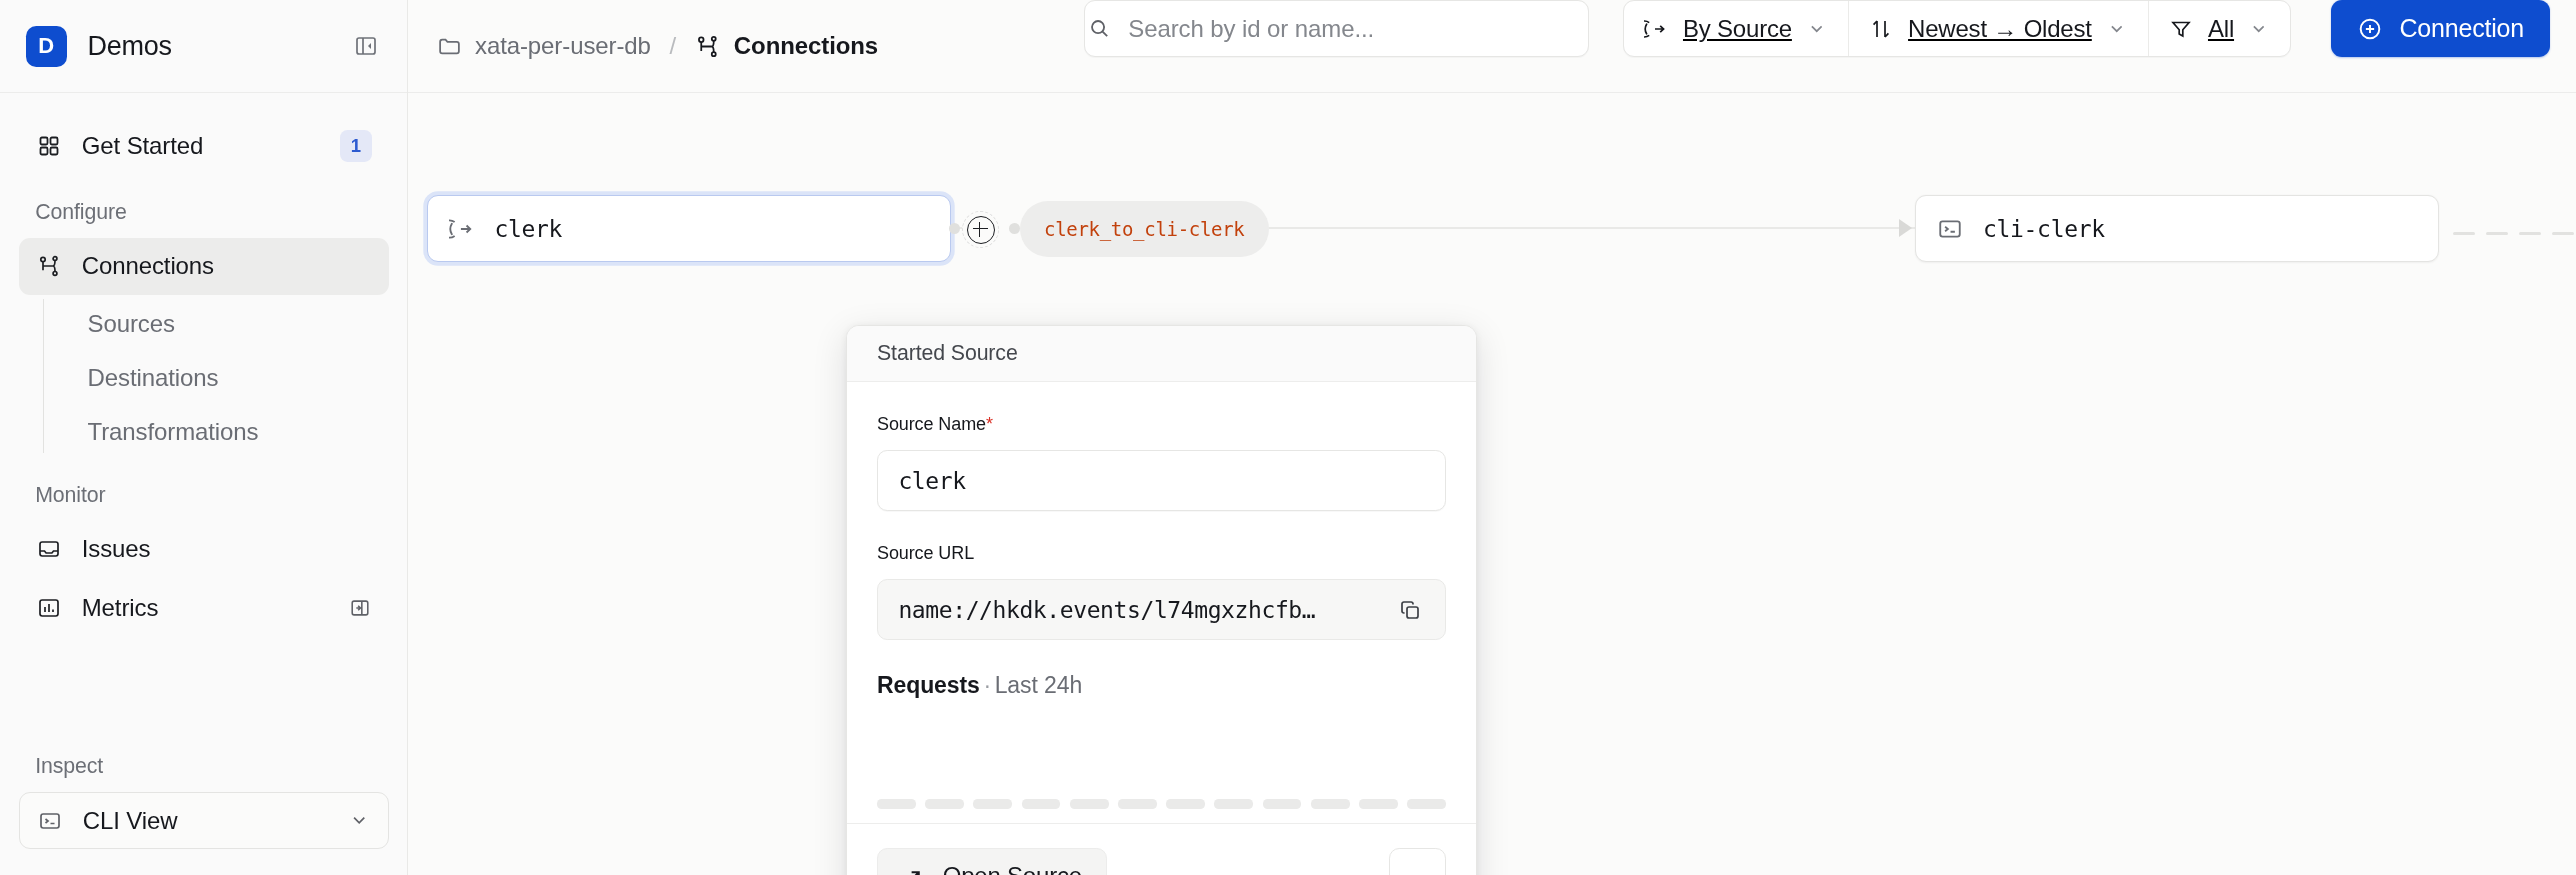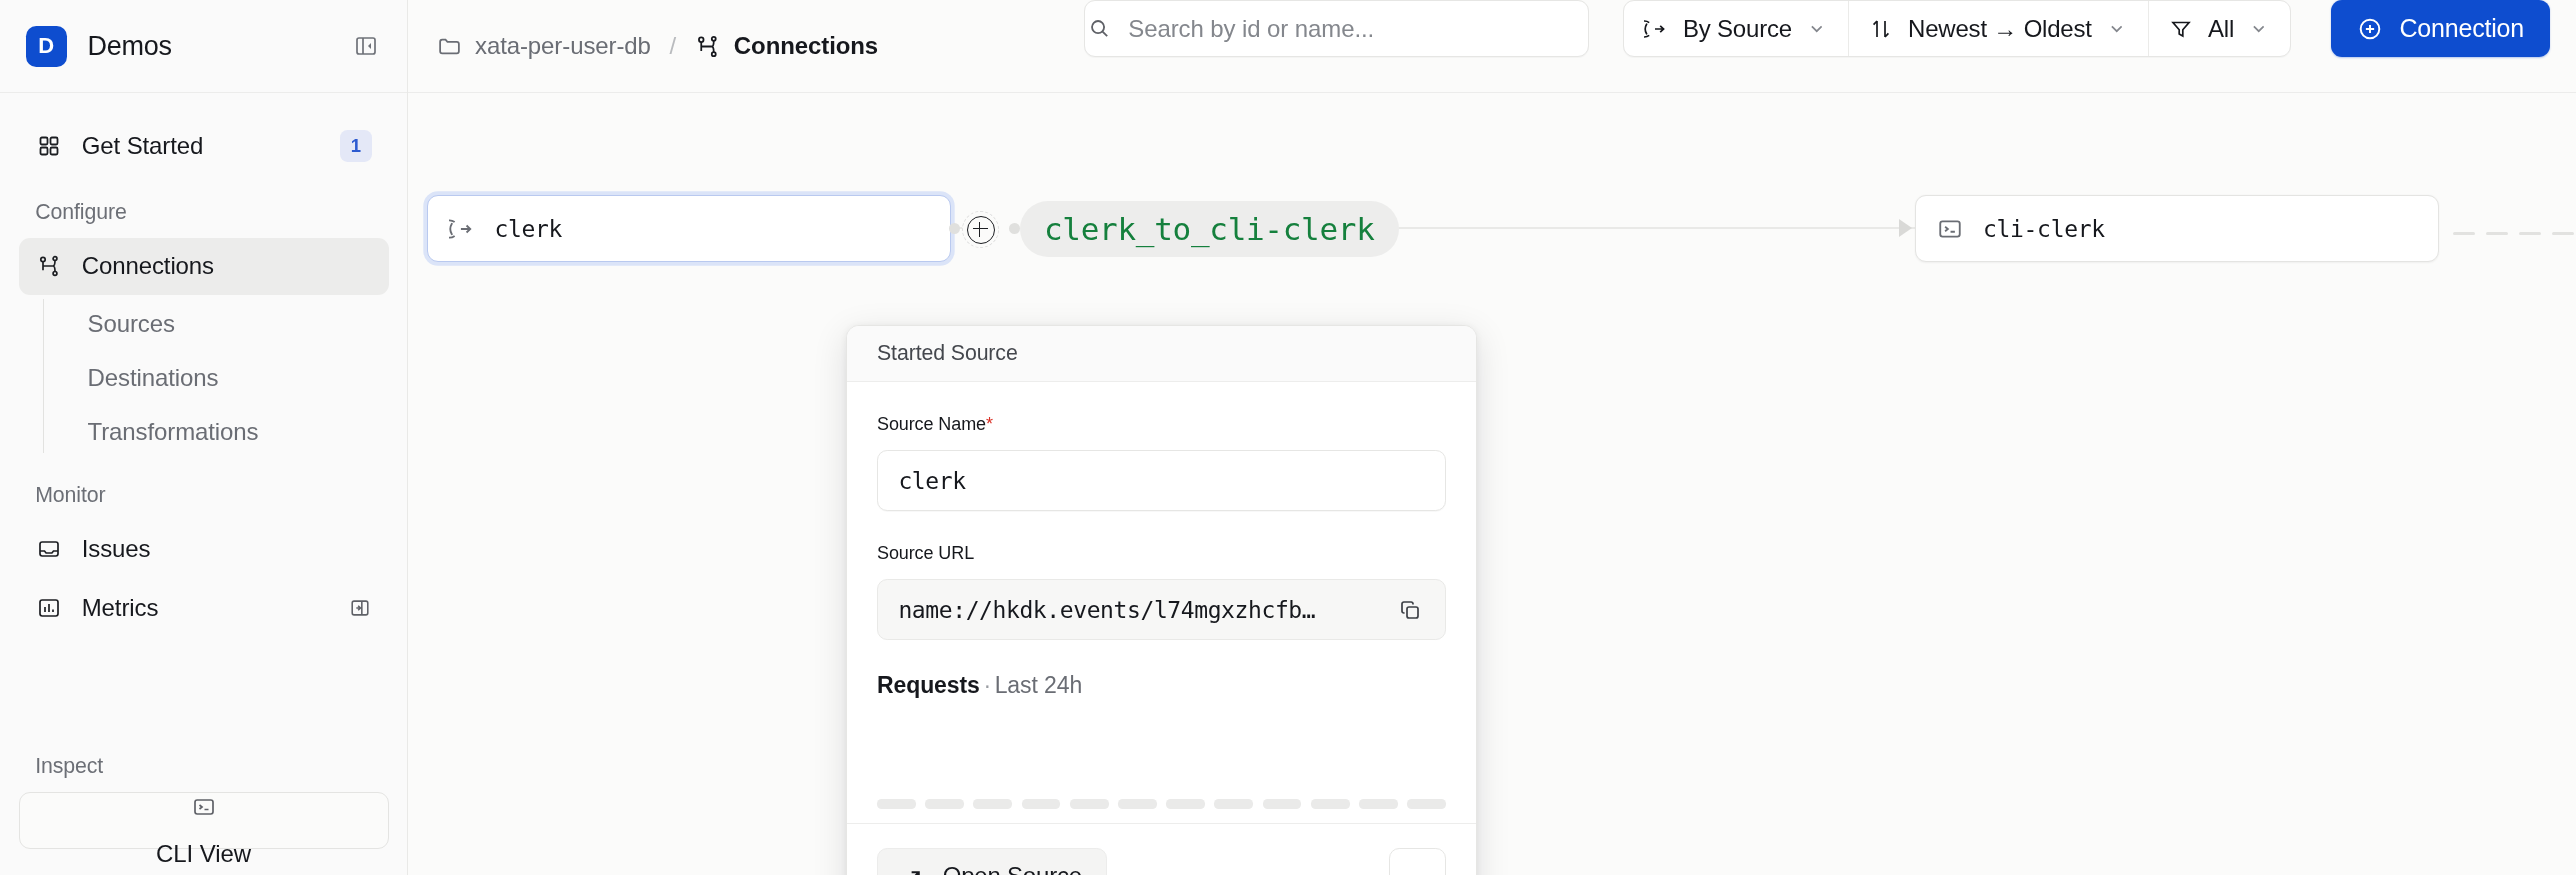--- a/index.html
+++ b/index.html
@@ -75,21 +75,21 @@
   .sub-item {
     height: 54px; display: flex; align-items: center;
     padding-left: 45px; border-radius: 10.2px; cursor: pointer;
     font-size: 24px; color: #6a6d74; letter-spacing: -0.1px;
   }
 
   .sb-foot { padding: 0 18.5px 26px 18.5px; }
   .cli-select {
     height: 57px; border: 0.9px solid #e4e4e2; background: #fbfbfa;
     border-radius: 11px; display: flex; align-items: center;
-    padding: 0 16.7px; gap: 18.5px; cursor: pointer; flex-direction: column;
+    padding: 0 16.7px; gap: 18.5px; cursor: pointer;
   }
   .cli-lbl { font-size: 24px; color:#16181d; flex:1; letter-spacing:-0.1px; }
 
   
   .main { flex: 1; height: 875px; display: flex; flex-direction: column; min-width: 0; }
 
   .topbar {
     height: 93px; flex: 0 0 93px;
     display: flex; 
     padding: 0 26px 0 28px; gap: 12px;
@@ -121,21 +121,21 @@
   }
   .search-inp::placeholder { color: #84878d; }
 
   .seg-group {
     display: flex; margin-left: 22px; flex: 0 0 auto;
     background: #ffffff; border: 0.9px solid #e6e6e4; border-radius: 11px;
     box-shadow: 0 0.9px 0.9px rgba(16,18,22,.03); height: 57px; overflow: hidden;
   }
   .seg {
     display: flex; align-items: center; gap: 15px;
-    padding: 0 20.4px; cursor: pointer; border-right: 0.9px solid #ebebe9;
+    padding: 0 20.4px; cursor: pointer; border-right: 0.9px solid #ebebe9; text-decoration: underline;
   }
   .seg:last-child { border-right: 0; }
   .seg-ico { width: 24px; height: 24px; display:flex; align-items:center; justify-content:center; color:#16181d; }
   .seg-lbl { font-size: 24px; color: #16181d; letter-spacing:-0.2px; white-space: nowrap; }
   .seg-caret { width: 20.4px; height: 20.4px; color:#85888e; display:flex; align-items:center; justify-content:center; }
 
   .primary-btn {
     margin-left: 28px; flex: 0 0 auto;
     height: 57px; border-radius: 11px; background: #0e4dcf; color: #fff;
     display: flex; align-items: center; gap: 16.7px;
@@ -172,21 +172,21 @@
   .dst-node { left: 1507px; width: 524px; }
 
   .pill {
     position: absolute; top: 5.6px; height: 56px;
     background: #ededec; border-radius: 28px;
     display: flex; align-items: center; padding: 0 24px;
     left: 612px; cursor: pointer;
   }
   .pill-txt {
     font-family: "DejaVu Sans Mono", monospace;
-    font-size: 31px; color: #15803d; letter-spacing: -0.3px; white-space: nowrap;
+    font-size: 19px; color: #c2410c; letter-spacing: -0.3px; white-space: nowrap;
   }
 
   .edge { position: absolute; top: 32px; height: 1.9px; background: #e9e9e7; }
   .e1 { left: 542px; width: 30px; }
   .e3 { left: 816px; width: 691px; }
 
   .add-node {
     position: absolute; left: 554px; top: 16px;
     width: 37px; height: 37px; border-radius: 50%;
     background: #fbfbfa;

